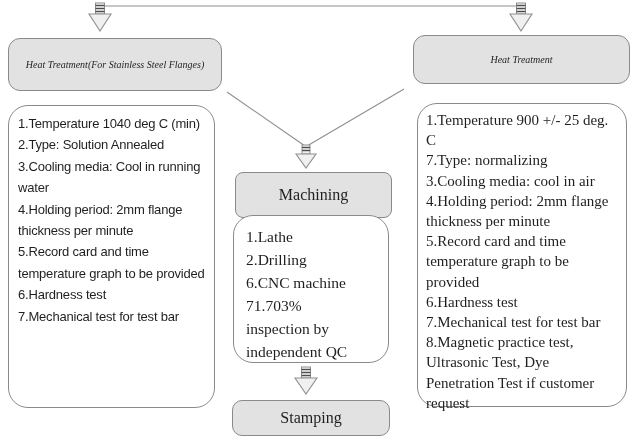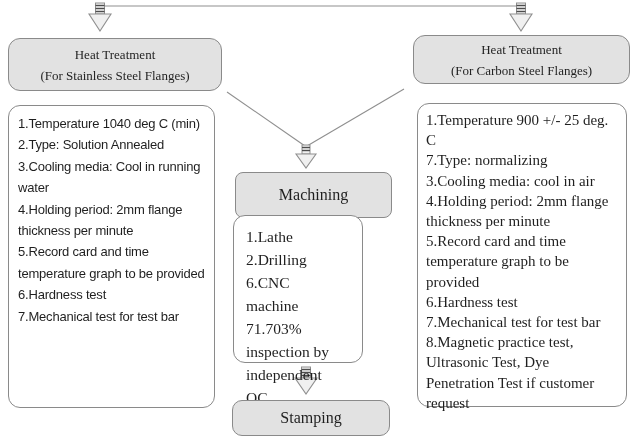--- a/index.html
+++ b/index.html
@@ -12,37 +12,37 @@
   .arrow-shaft{fill:var(--arrow-fill,#f2f2f2);stroke:var(--connector,#8f8f8f);stroke-width:1;}
   .arrow-stripe{stroke:var(--arrow-stripe,#4d4d4d);stroke-width:1.4;}
   .arrow-head{fill:var(--arrow-fill,#f2f2f2);stroke:var(--connector,#8f8f8f);stroke-width:1.1;}
   .box{
     position:absolute;box-sizing:border-box;
     border:1.5px solid var(--box-border,#8a8a8a);
     background:var(--box-fill,#e2e2e2);
   }
   .box.white{background:var(--list-fill,#ffffff);}
   .process{
-    display:flex;flex-direction:column;align-items:center;justify-content:center;
-    text-align:center;font-size:13px;line-height:21px;border-radius:12px;
+    display:flex;flex-direction:row;align-items:center;justify-content:center;
+    text-align:center;font-size:10px;line-height:21px;border-radius:12px;font-style:italic;
   }
   .process .t1,.process .t2{white-space:nowrap;}
-  .step-box{border-radius:12px;}
+  .step-box{border-radius:20px;}
   .step-box .item{margin:0;}
   #list-left{
     left:8px;top:105px;width:207px;height:303px;
     font-family:"Liberation Sans",sans-serif;font-size:13px;letter-spacing:-0.2px;
     line-height:21.4px;padding:7px 4px 0 9px;
   }
   #list-right{
     left:417px;top:103px;width:210px;height:304px;
     font-size:15px;line-height:20.2px;padding:6px 8px 8px 8px;
   }
   #list-center{
-    left:233px;top:215px;width:130px;height:148px;
+    left:233px;top:215px;width:156px;height:148px;
     font-size:15.5px;line-height:23px;padding:9px 32px 3px 12px;
   }
   #header-left{left:8px;top:38px;width:214px;height:53px;}
   #header-right{left:413px;top:35px;width:217px;height:49px;}
   #machining-box{
     left:235px;top:172px;width:157px;height:46px;border-radius:8px;
     display:flex;align-items:center;justify-content:center;font-size:16px;
   }
   #stamping-box{
     left:232px;top:400px;width:158px;height:36px;border-radius:10px;
@@ -93,21 +93,20 @@
     </g>
   </svg>
 
   <div id="header-left" class="box process">
     <div class="t1">Heat Treatment</div>
     <div class="t2">(For Stainless Steel Flanges)</div>
   </div>
 
   <div id="header-right" class="box process">
     <div class="t1">Heat Treatment</div>
-    <div class="t2">(For Carbon Steel Flanges)</div>
   </div>
 
   <div id="list-left" class="box white step-box">
     <div class="item">1.Temperature 1040 deg C (min)</div>
     <div class="item">2.Type: Solution Annealed</div>
     <div class="item">3.Cooling media: Cool in running water</div>
     <div class="item">4.Holding period: 2mm flange thickness per minute</div>
     <div class="item">5.Record card and time temperature graph to be provided</div>
     <div class="item">6.Hardness test</div>
     <div class="item">7.Mechanical test for test bar</div>

